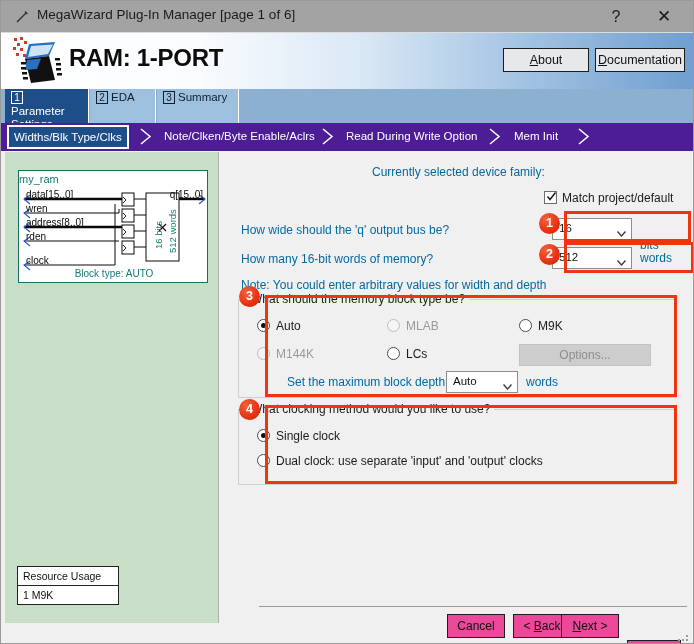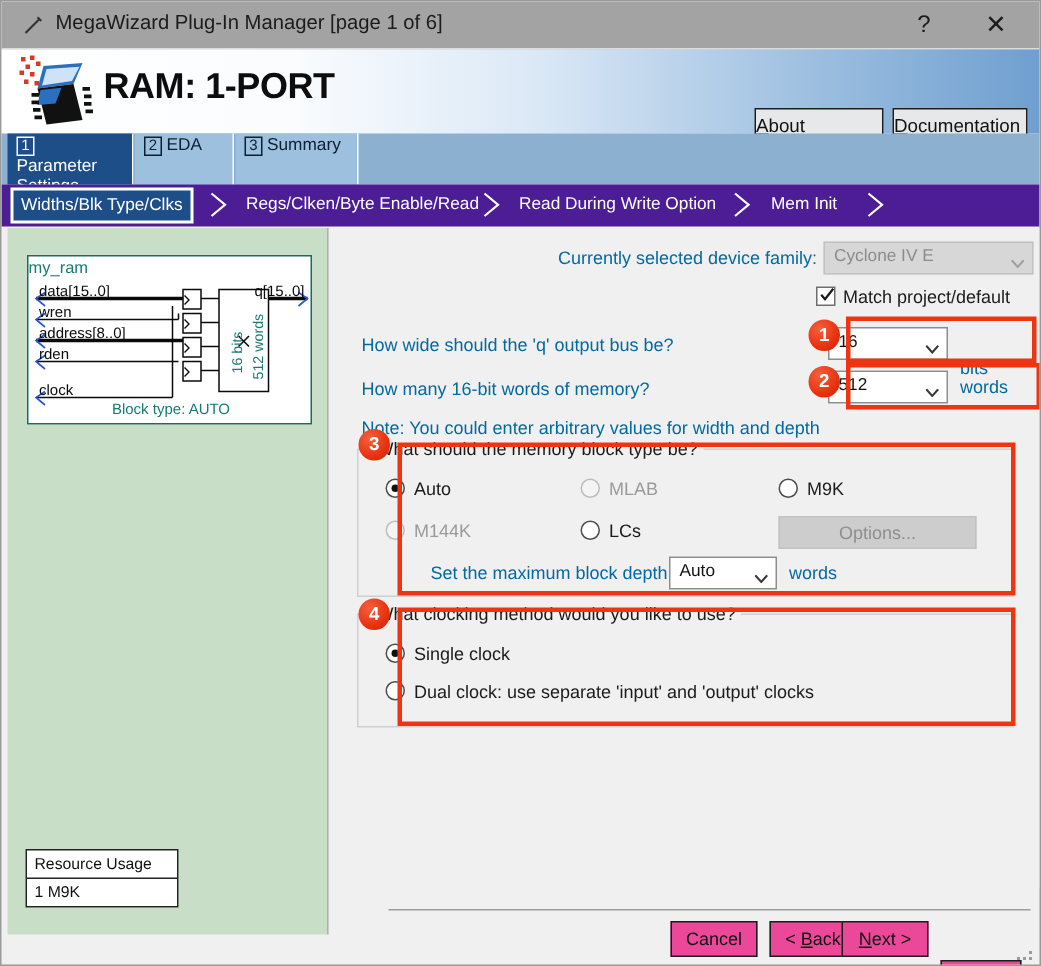--- a/index.html
+++ b/index.html
@@ -50,23 +50,22 @@
   }
   .banner-logo { position: absolute; left: 10px; top: 3px; width: 52px; height: 50px; }
   .banner-title {
     position: absolute; left: 68px; top: 11px;
     font-size: 24px; font-weight: bold; color: #0d0d0d;
     letter-spacing: -0.3px;
   }
   .hdr-btn {
     position: absolute; top: 15px; height: 24px;
     background: #e6e8ea; border: 1px solid #1c1c1c;
-    font-size: 12.5px; color: #111; text-align: left; line-height: 22px;
+    font-size: 12.5px; color: #111; text-align: center; line-height: 22px;
     cursor: default;
-    margin-top: 24px;
   }
   .hdr-btn.about { right: 104px; width: 86px; }
   .hdr-btn.doc   { right: 8px;  width: 90px; }
   .acc { text-decoration: underline; }
 
   
   .tabstrip {
     position: absolute; left: 0; top: 88px; width: 692px; height: 34px;
     background: #8bb0d0;
   }
@@ -280,21 +279,21 @@
     </div>
   </div>
 
   <div class="crumbbar">
     <div class="crumb active" style="left:6px;">Widths/Blk Type/Clks</div>
     <span class="chev" style="left:138px;">
       <svg width="14" height="17" viewBox="0 0 14 17">
           <polyline points="2,1 11,8.5 2,16" fill="none" stroke="#ffffff" stroke-width="1.5"></polyline>
         </svg>
     </span>
-    <div class="crumb" style="left:158px;">Regs/Clken/Byte Enable/Read</div>
+    <div class="crumb" style="left:158px;">Note/Clken/Byte Enable/Aclrs</div>
     <span class="chev" style="left:320px;">
       <svg width="14" height="17" viewBox="0 0 14 17">
           <polyline points="2,1 11,8.5 2,16" fill="none" stroke="#ffffff" stroke-width="1.5"></polyline>
         </svg>
     </span>
     <div class="crumb" style="left:340px;">Read During Write Option</div>
     <span class="chev" style="left:487px;">
       <svg width="14" height="17" viewBox="0 0 14 17">
           <polyline points="2,1 11,8.5 2,16" fill="none" stroke="#ffffff" stroke-width="1.5"></polyline>
         </svg>
@@ -379,28 +378,20 @@
 
     <div class="resbox">
       <div class="r1">Resource Usage</div>
       <div class="r2">1 M9K</div>
     </div>
   </div>
 
   <div class="content">
 
     <span class="lbl-static" style="left:152px; top:13px;">Currently selected device family:</span>
-    <div class="combo disabled" style="left:329px; top:9px; width:140px;">
-      <span class="val">Cyclone IV E</span>
-      <span class="arrow">
-        <svg width="9" height="6" viewBox="0 0 9 6">
-            <polyline points="0.5,0.5 4.5,5 8.5,0.5" fill="none" stroke="#8c8c8c" stroke-width="1.4"></polyline>
-          </svg>
-      </span>
-    </div>
 
     <div class="check" style="left:324px; top:39px;">
       <span class="box">
         <span class="tick">
           <svg width="11" height="11" viewBox="0 0 11 11">
               <polyline points="1.5,5.5 4,8.5 9.5,1.5" fill="none" stroke="#1b1b1b" stroke-width="1.5"></polyline>
             </svg>
         </span>
       </span><span>Match project/default</span>
     </div>

